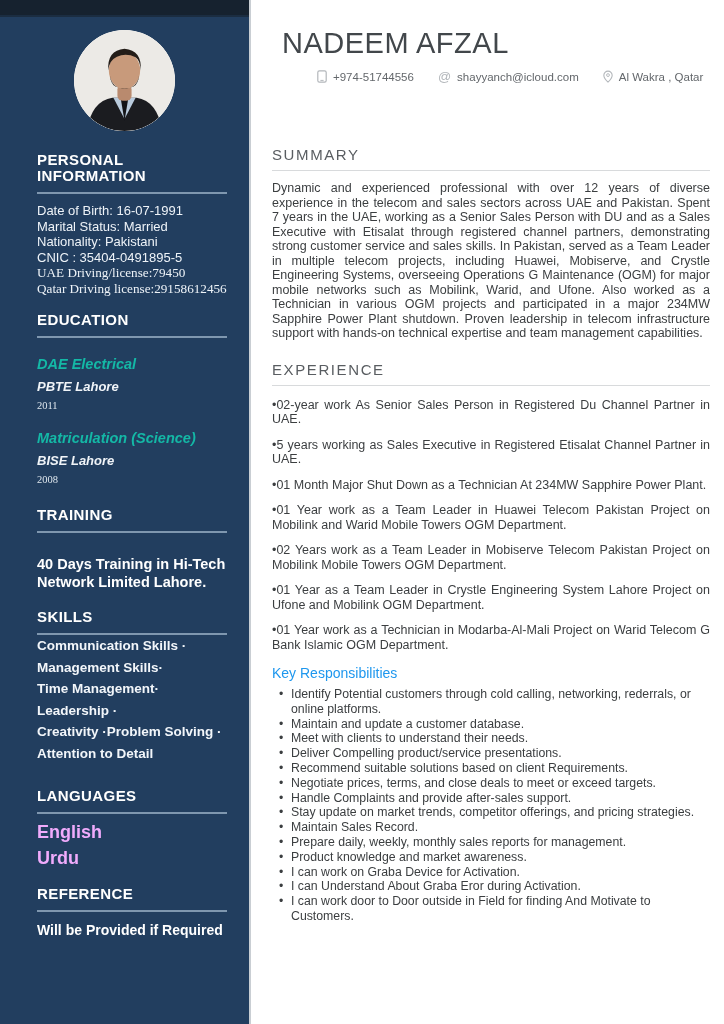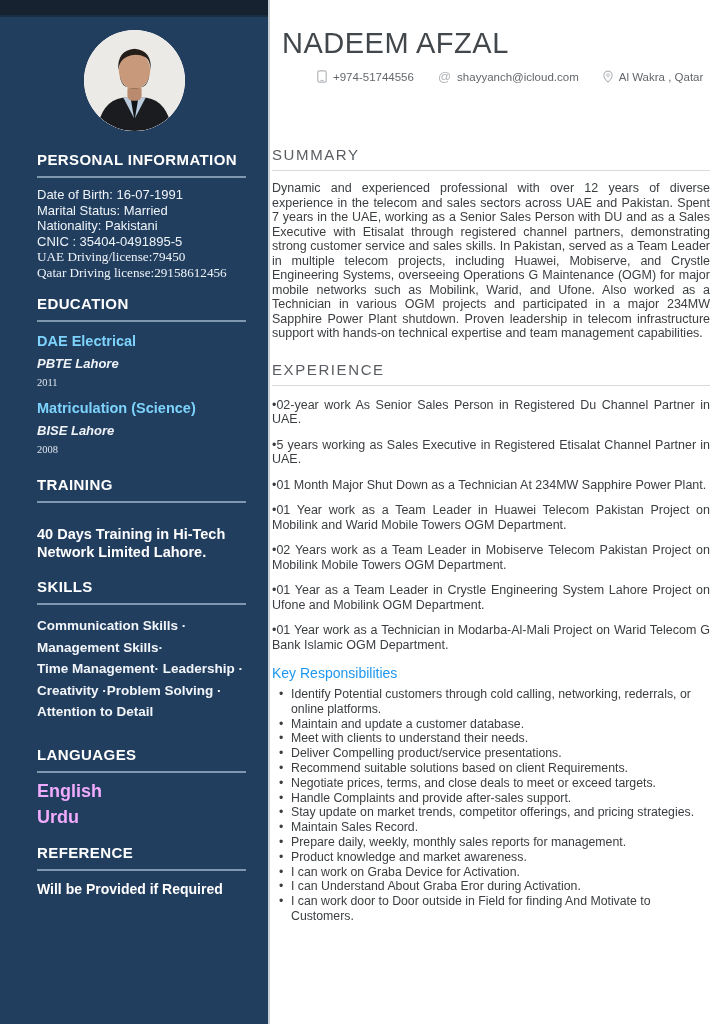--- a/index.html
+++ b/index.html
@@ -1,40 +1,40 @@
 <!DOCTYPE html>
 <html><head>
 <meta charset="utf-8">
 <style>
   html,body{margin:0;padding:0;width:724px;height:1024px;overflow:hidden;background:#ffffff;
     font-family:"Liberation Sans","DejaVu Sans",sans-serif;}
   .page{position:relative;width:724px;height:1024px;background:#ffffff;}
 
   
-  .sidebar{position:absolute;left:0;top:0;width:270px;height:1024px;background:#223e5f;
+  .sidebar{position:absolute;left:0;top:0;width:251px;height:1024px;background:#223e5f;
     color:#edf2f7;border-right:2px solid #c9ced3;box-sizing:border-box;}
   .topbar{height:15px;background:#16222f;border-bottom:2px solid #1b2d41;}
   .avatar{width:101px;height:101px;border-radius:50%;margin:13px auto 0;overflow:hidden;background:#f2f1ee;}
   .avatar svg{display:block;width:101px;height:101px;}
   .sside{margin:0 22px 0 37px;}
   .sside h2{margin:0;font-size:15px;line-height:16px;font-weight:bold;color:#ffffff;letter-spacing:.4px;}
   .srule{height:2px;background:#7f97af;margin-top:8px;}
   .m-personal{margin-top:21px;}
   .plines{margin-top:9px;}
   .pline{font-size:13px;line-height:15.5px;color:#eef3f8;}
   .pline.serif{font-family:"Liberation Serif","DejaVu Serif",serif;font-size:13.2px;}
   .m-education{margin-top:16px;}
-  .edu-degree{font-size:14.5px;font-weight:bold;line-height:18px;margin-top:10px;color:#7dd3fc;}
+  .edu-degree{font-size:14.5px;font-weight:bold;line-height:18px;margin-top:17px;color:#14b8a6;font-style:italic;}
   .edu-school{font-size:13px;font-weight:bold;line-height:15px;margin-top:6px;color:#f0f4f8;font-style:italic;}
   .edu-year{font-family:"Liberation Serif","DejaVu Serif",serif;font-size:10.5px;line-height:12px;margin-top:6px;color:#dfe7ee;}
   .m-training{margin-top:21px;}
   .training-text{margin-top:22px;font-size:14.5px;font-weight:bold;line-height:18px;color:#ffffff;}
   .m-skills{margin-top:18px;}
   .skill-line{font-size:13.5px;font-weight:bold;line-height:21.5px;color:#f2f6fa;}
-  .skills-list{margin-top:10px;}
+  .skills-list{}
   .m-languages{margin-top:24px;}
   .lang-line{font-size:18px;font-weight:bold;line-height:16px;margin-top:10px;color:#f0abfc;}
   .langs{margin-top:4px;}
   .m-reference{margin-top:20px;}
   .ref-text{margin-top:10px;font-size:14px;font-weight:bold;color:#ffffff;}
 
   
   .main{position:absolute;left:272px;top:0;width:438px;}
   .name{margin:27px 0 0 10px;font-size:29px;line-height:32px;font-weight:normal;
     letter-spacing:.5px;color:#42474b;}

